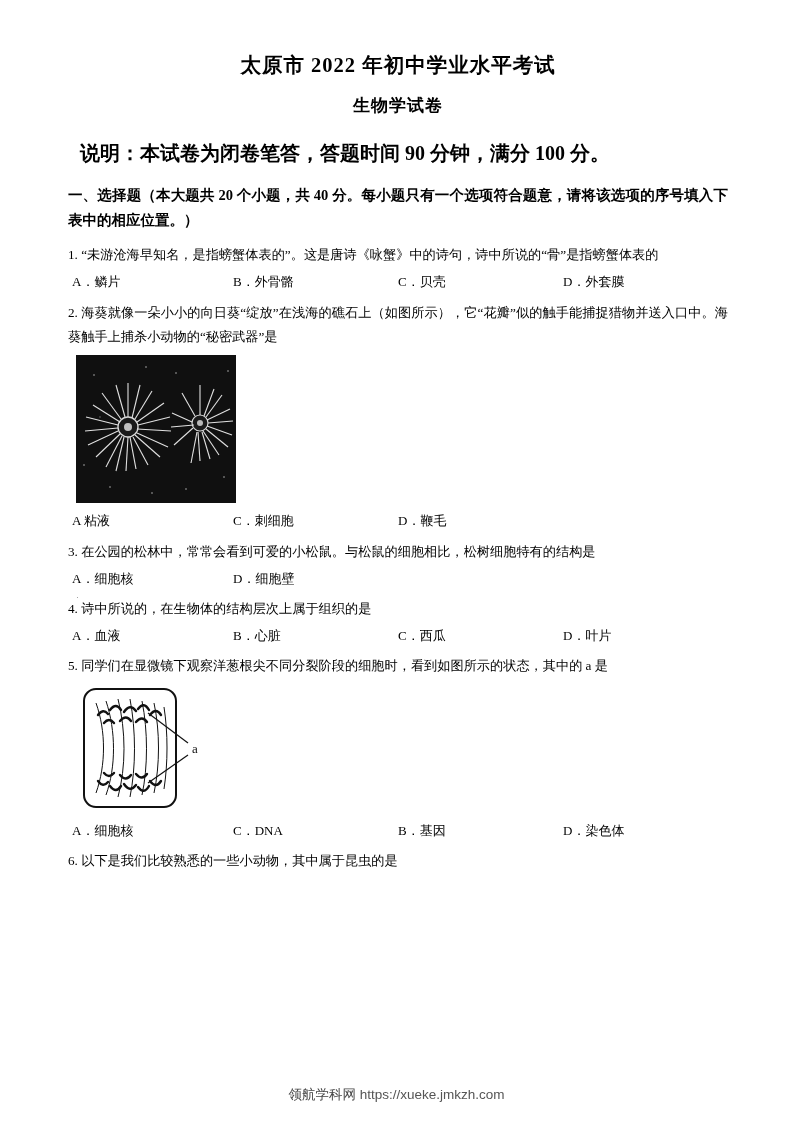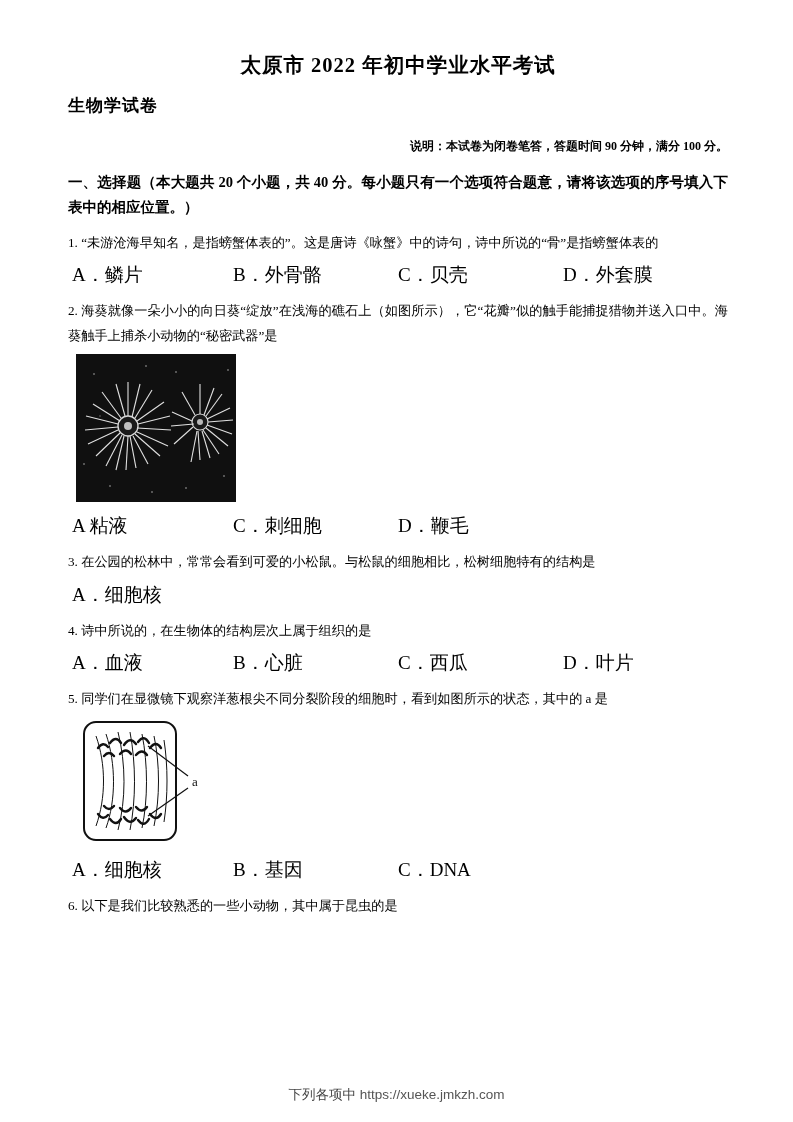--- a/index.html
+++ b/index.html
@@ -31,53 +31,52 @@
   }
   .doc-title {
     text-align: center;
     font-size: 20.5px;
     font-weight: bold;
     letter-spacing: 1px;
     margin: 0 0 16px 0;
     line-height: 1.3;
   }
   .doc-subtitle {
-    text-align: left;
+    text-align: center;
     font-size: 17px;
     font-weight: bold;
     letter-spacing: 1px;
     margin: 0 0 20px 0;
     line-height: 1.3;
   }
   .instruction {
-    font-size: 12px;
+    font-size: 20px;
     font-weight: bold;
-    margin: 0 0 14px 0;
+    margin: 0 0 14px 12px;
     line-height: 1.6;
-    text-align: right;
   }
   .section-heading {
     font-size: 14.5px;
     font-weight: bold;
     margin: 0 0 10px 0;
     line-height: 1.75;
     text-align: justify;
   }
   .question {
     margin: 0 0 6px 0;
   }
   .q-stem {
     font-size: 13.2px;
     line-height: 1.85;
     margin: 0 0 2px 0;
     text-align: justify;
   }
   .options {
     display: flex;
-    font-size: 19px;
+    font-size: 13px;
     line-height: 1.9;
     margin: 0 0 4px 0;
   }
   .options .opt {
     width: 25%;
     box-sizing: border-box;
     padding-right: 6px;
   }
   .options .opt.first { padding-left: 4px; }
   .fig-wrap {
@@ -222,20 +221,21 @@
       </div>
     </div>
 
     <div class="question">
       <p class="q-stem">
         <span>3.</span>
         <span>在公园的松林中，常常会看到可爱的小松鼠。与松鼠的细胞相比，松树细胞特有的结构是</span>
       </p>
       <div class="options">
         <span class="opt first">A．细胞核</span>
+        <span class="opt">D．细胞壁</span>
       </div>
     </div>
 
     <div class="question">
       <p class="q-stem">
         <span>4.</span>
         <span>诗中所说的，在生物体的结构层次上属于组织的是</span>
       </p>
       <div class="options">
         <span class="opt first">A．血液</span>
@@ -288,33 +288,34 @@
 
           <g stroke="#111" stroke-width="1.2" fill="none">
             <line x1="72" y1="28" x2="112" y2="58"></line>
             <line x1="72" y1="98" x2="112" y2="70"></line>
           </g>
           <text x="116" y="68" font-family="Liberation Serif, serif" font-size="13" fill="#111">a</text>
         </svg>
       </div>
       <div class="options">
         <span class="opt first">A．细胞核</span>
+        <span class="opt">C．DNA</span>
         <span class="opt">B．基因</span>
-        <span class="opt">C．DNA</span>
+        <span class="opt">D．染色体</span>
       </div>
     </div>
 
     <div class="question">
       <p class="q-stem">
         <span>6.</span>
         <span>以下是我们比较熟悉的一些小动物，其中属于昆虫的是</span>
       </p>
     </div>
 
   </div>
 
   <div class="tiny-dot">·</div>
 
   <div class="footer">
-    <span class="brand">下列各项中</span>
+    <span class="brand">领航学科网</span>
     <span>https://xueke.jmkzh.com</span>
   </div>
 </div>
 
 </body></html>

